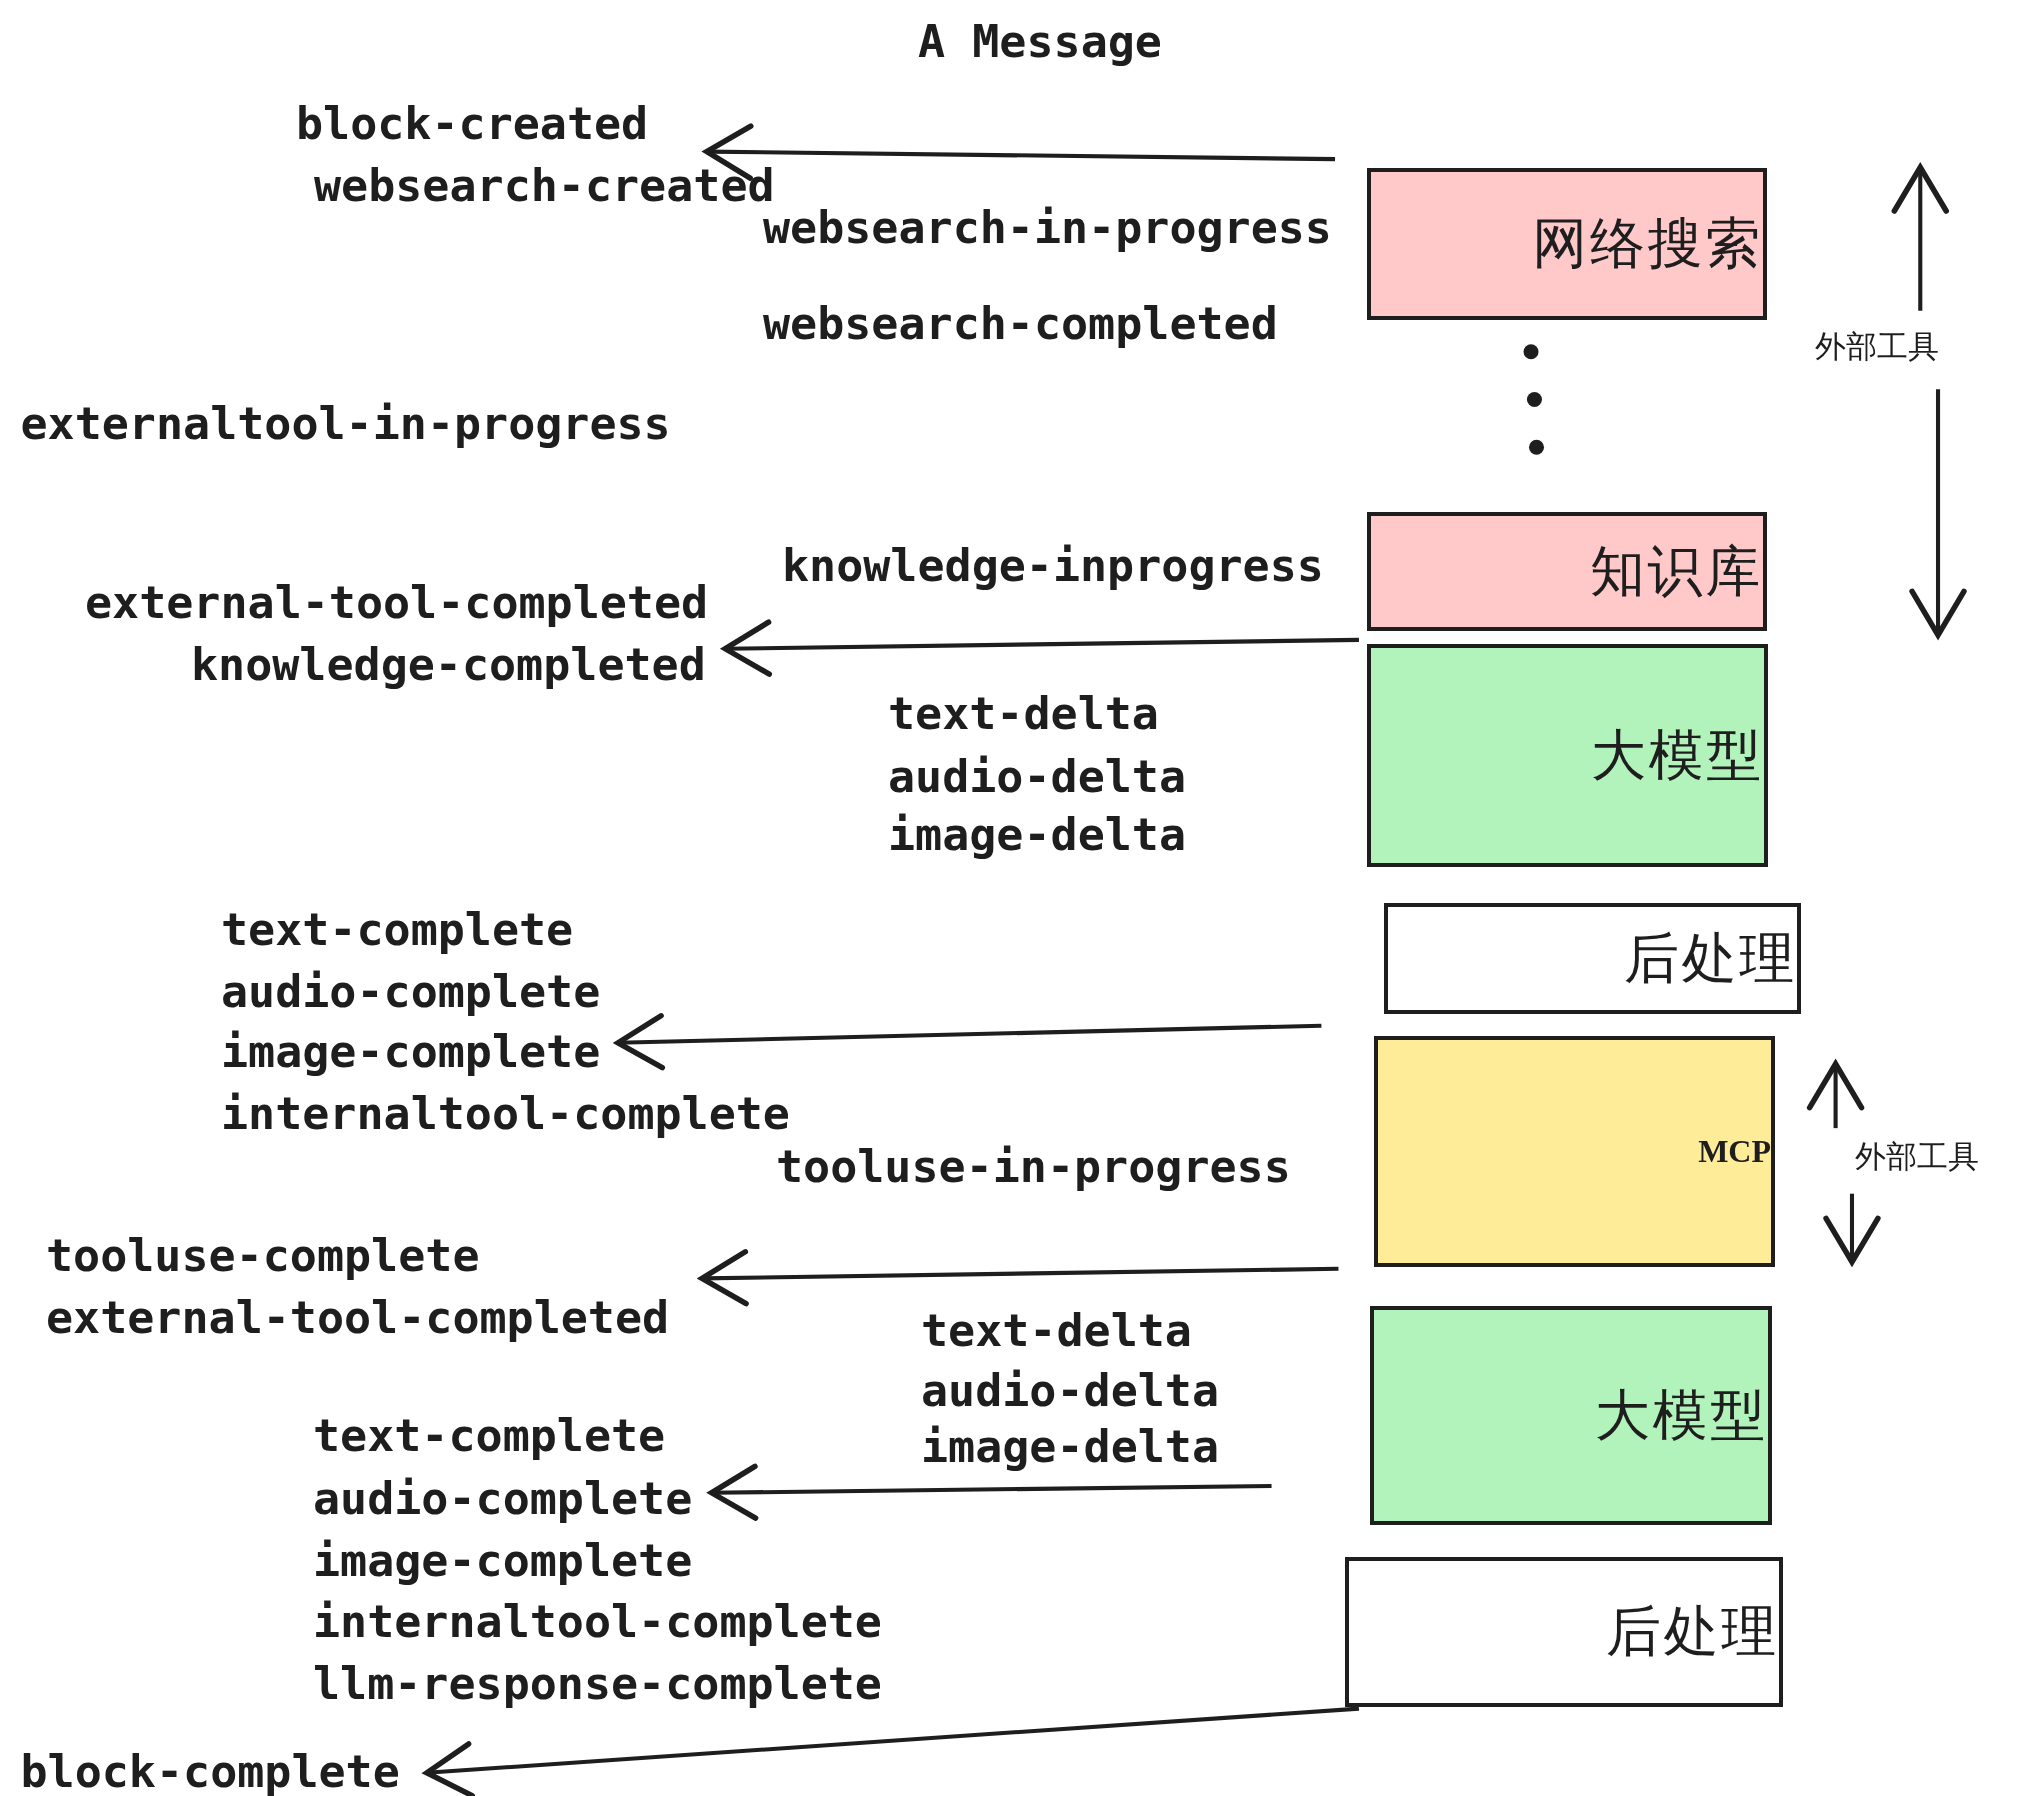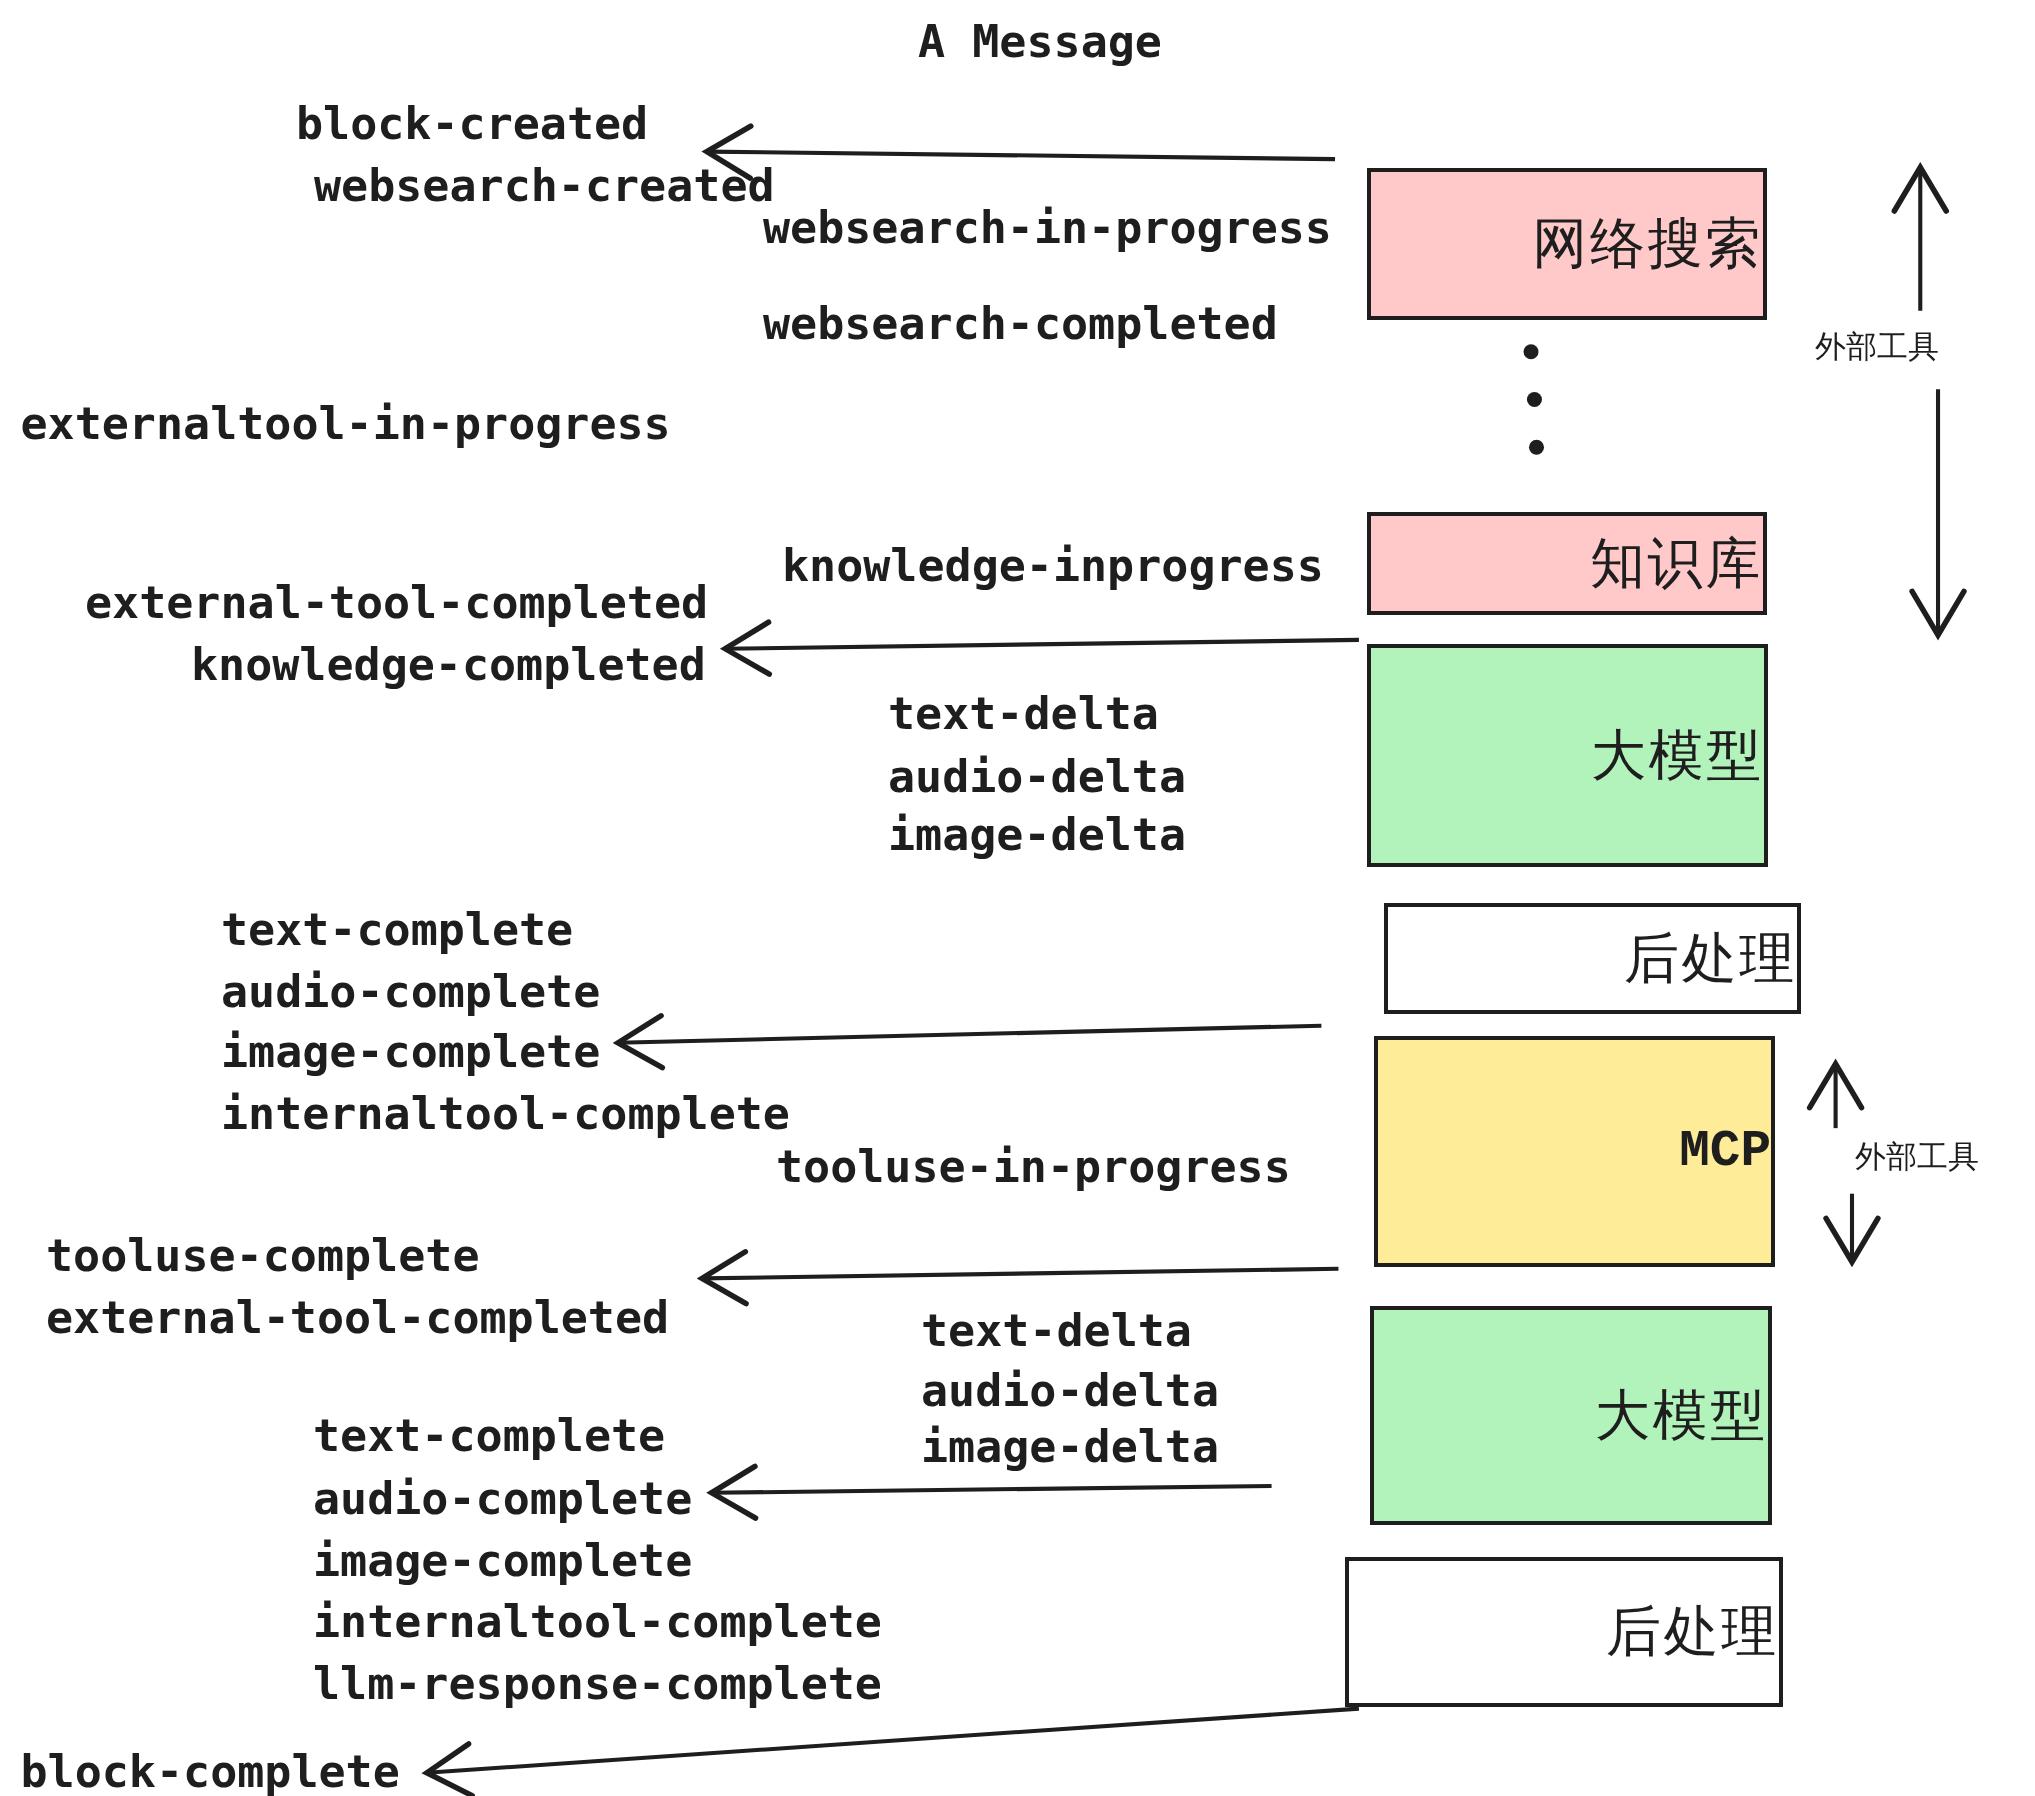--- a/index.html
+++ b/index.html
@@ -25,22 +25,22 @@
     position:absolute;
     border:4.1px solid #1e1e1e;
     display:flex;align-items:center;justify-content:flex-end;
     box-sizing:border-box;
   }
   .box .cjk-label{
     font-family:"Liberation Sans", sans-serif;
     font-size:55px;font-weight:500;letter-spacing:2.7px;white-space:nowrap;
   }
   .box .mono-label{
-    font-family:Liberation Mono, monospace;
-    font-size:51px;font-weight:bold;white-space:nowrap;
+    font-family:Liberation Serif, serif;
+    font-size:32px;font-weight:bold;white-space:nowrap;
   }
   .side-label{
     position:absolute;
     font-family:"Liberation Sans", sans-serif;
     font-size:31px;font-weight:500;white-space:nowrap;
   }
 </style>
 </head>
 <body>
 
@@ -70,21 +70,21 @@
     <circle cx="2247" cy="585" r="11" fill="#1e1e1e"></circle>
     <circle cx="2250" cy="655" r="11" fill="#1e1e1e"></circle>
   </svg>
 
   <div class="title" style="left:1040px;top:15px">A Message</div>
 
   <div class="box" style="left: 1367px; top: 168px; width: 400px; height: 152px; background-color: rgb(255, 201, 201);">
     <span class="cjk-label">网络搜索</span>
   </div>
 
-  <div class="box" style="left: 1367px; top: 512px; width: 400px; height: 103px; background-color: rgb(255, 201, 201);">
+  <div class="box" style="left: 1367px; top: 512px; width: 400px; height: 119px; background-color: rgb(255, 201, 201);">
     <span class="cjk-label">知识库</span>
   </div>
 
   <div class="box" style="left: 1367px; top: 644px; width: 401px; height: 223px; background-color: rgb(178, 242, 187);">
     <span class="cjk-label">大模型</span>
   </div>
 
   <div class="box" style="left: 1384px; top: 903px; width: 417px; height: 111px; background-color: rgb(255, 255, 255);">
     <span class="cjk-label">后处理</span>
   </div>

